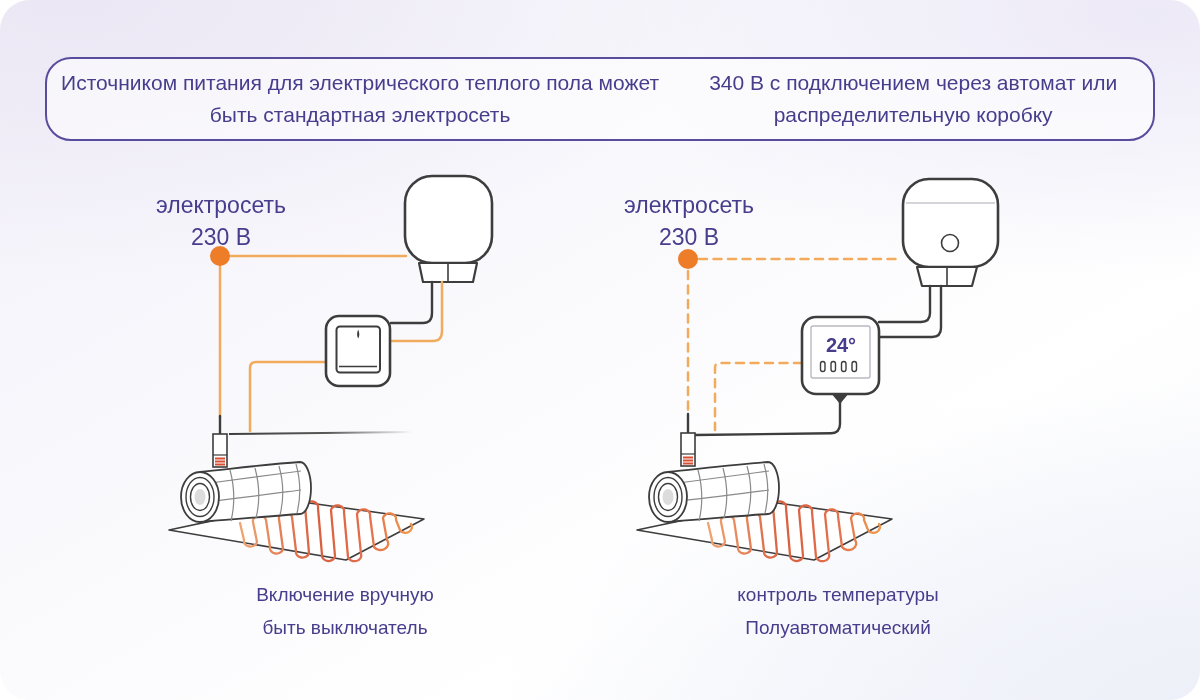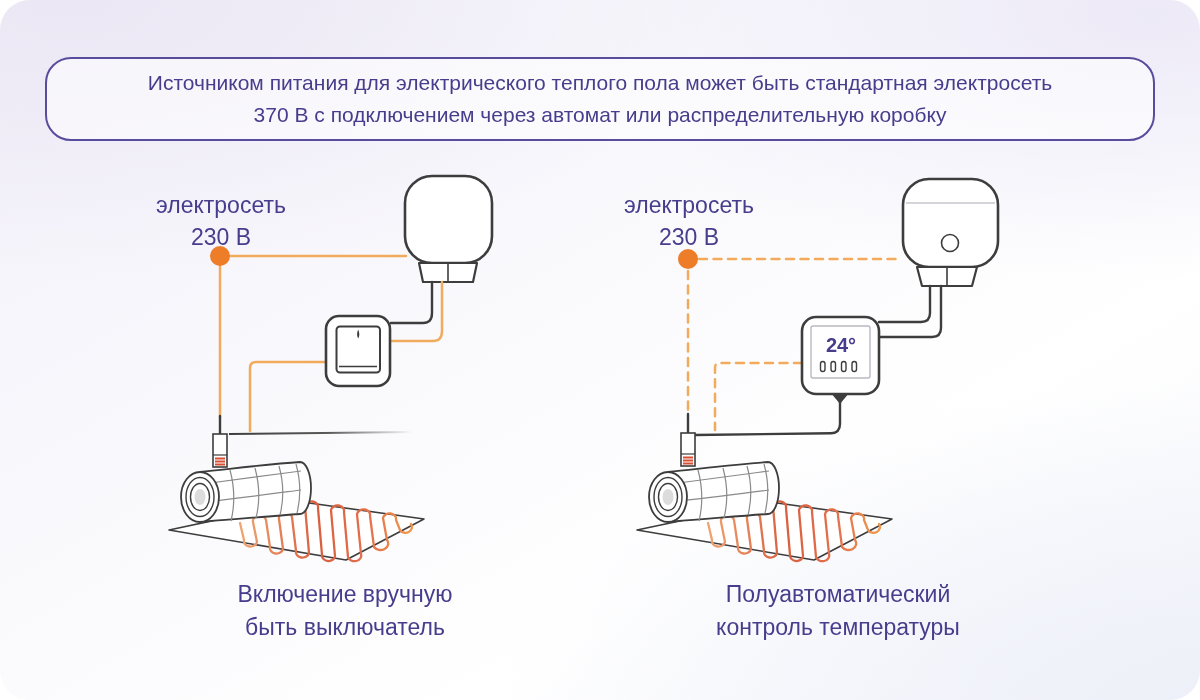--- a/index.html
+++ b/index.html
@@ -10,46 +10,46 @@
     background:
       radial-gradient(120% 90% at 6% 0%, #ebe7f4 0%, rgba(235,231,244,0) 45%),
       radial-gradient(120% 90% at 96% 2%, #edeaf7 0%, rgba(237,234,247,0) 42%),
       radial-gradient(130% 100% at 100% 100%, #eef0f9 0%, rgba(238,240,249,0) 45%),
       linear-gradient(150deg, #f3f1fa 0%, #fafafd 45%, #ffffff 70%, #f6f7fb 100%);
   }
   .header-box{
     position:absolute;left:45px;top:57px;width:1110px;height:84px;
     box-sizing:border-box;border:2px solid var(--border-purple);border-radius:26px;
     background:rgba(255,255,255,0.55);
-    display:flex;flex-direction:column;align-items:center;justify-content:center;
+    display:flex;align-items:center;justify-content:center;
     color:var(--purple);font-size:21px;line-height:32px;font-weight:500;text-align:center;
   }
   .caption{
     position:absolute;top:578px;width:420px;text-align:center;
-    color:var(--purple);font-size:23px;line-height:33px;font-weight:500;
+    color:var(--purple);font-size:19px;line-height:33px;font-weight:500;
   }
   .caption.left{left:135px;}
   .caption.right{left:628px;}
   svg.diagram{position:absolute;left:0;top:0;}
   .label{font-family:"Liberation Sans",sans-serif;font-weight:500;font-size:23px;fill:var(--purple);}
   .thermo-text{font-family:"Liberation Sans",sans-serif;font-weight:600;font-size:20px;fill:var(--purple);}
   .w-dark{stroke:var(--outline);fill:none;stroke-width:2.4;stroke-linecap:round;}
   .w-orange{stroke:var(--orange-line);fill:none;stroke-width:2.5;stroke-linecap:round;}
   .dashed{stroke-dasharray:8 6.5;}
   .outline{stroke:var(--outline);fill:#ffffff;}
   .thin{stroke:#8a8a8a;stroke-width:1.2;fill:none;}
 </style>
 </head>
 <body>
 
 <div class="canvas">
 
   <div class="header-box">
     <div>Источником питания для электрического теплого пола может быть стандартная электросеть</div>
-    <div>370 В с подключением через автомат или распределительную коробку</div>
+    <div>340 В с подключением через автомат или распределительную коробку</div>
   </div>
 
   <svg class="diagram" width="1200" height="700" viewBox="0 0 1200 700">
     <defs>
       <linearGradient id="fadeDark" gradientUnits="userSpaceOnUse" x1="228" y1="0" x2="412" y2="0">
         <stop offset="0" stop-color="var(--outline)"></stop>
         <stop offset="0.55" stop-color="var(--outline)" stop-opacity="0.85"></stop>
         <stop offset="1" stop-color="var(--outline)" stop-opacity="0"></stop>
       </linearGradient>
       <linearGradient id="cableGrad" x1="0" y1="0" x2="1" y2="0">
@@ -163,17 +163,17 @@
       <use href="#connectorArt" xlink:href="#connectorArt" x="681" y="433"></use>
       <use href="#matRollArt" xlink:href="#matRollArt" transform="translate(468,0)"></use>
     </g>
   </svg>
 
   <div class="caption left">
     <div>Включение вручную</div>
     <div>быть выключатель</div>
   </div>
   <div class="caption right">
+    <div>контроль температуры</div>
     <div>Полуавтоматический</div>
-    <div>контроль температуры</div>
   </div>
 
 </div>
 
 </body></html>

